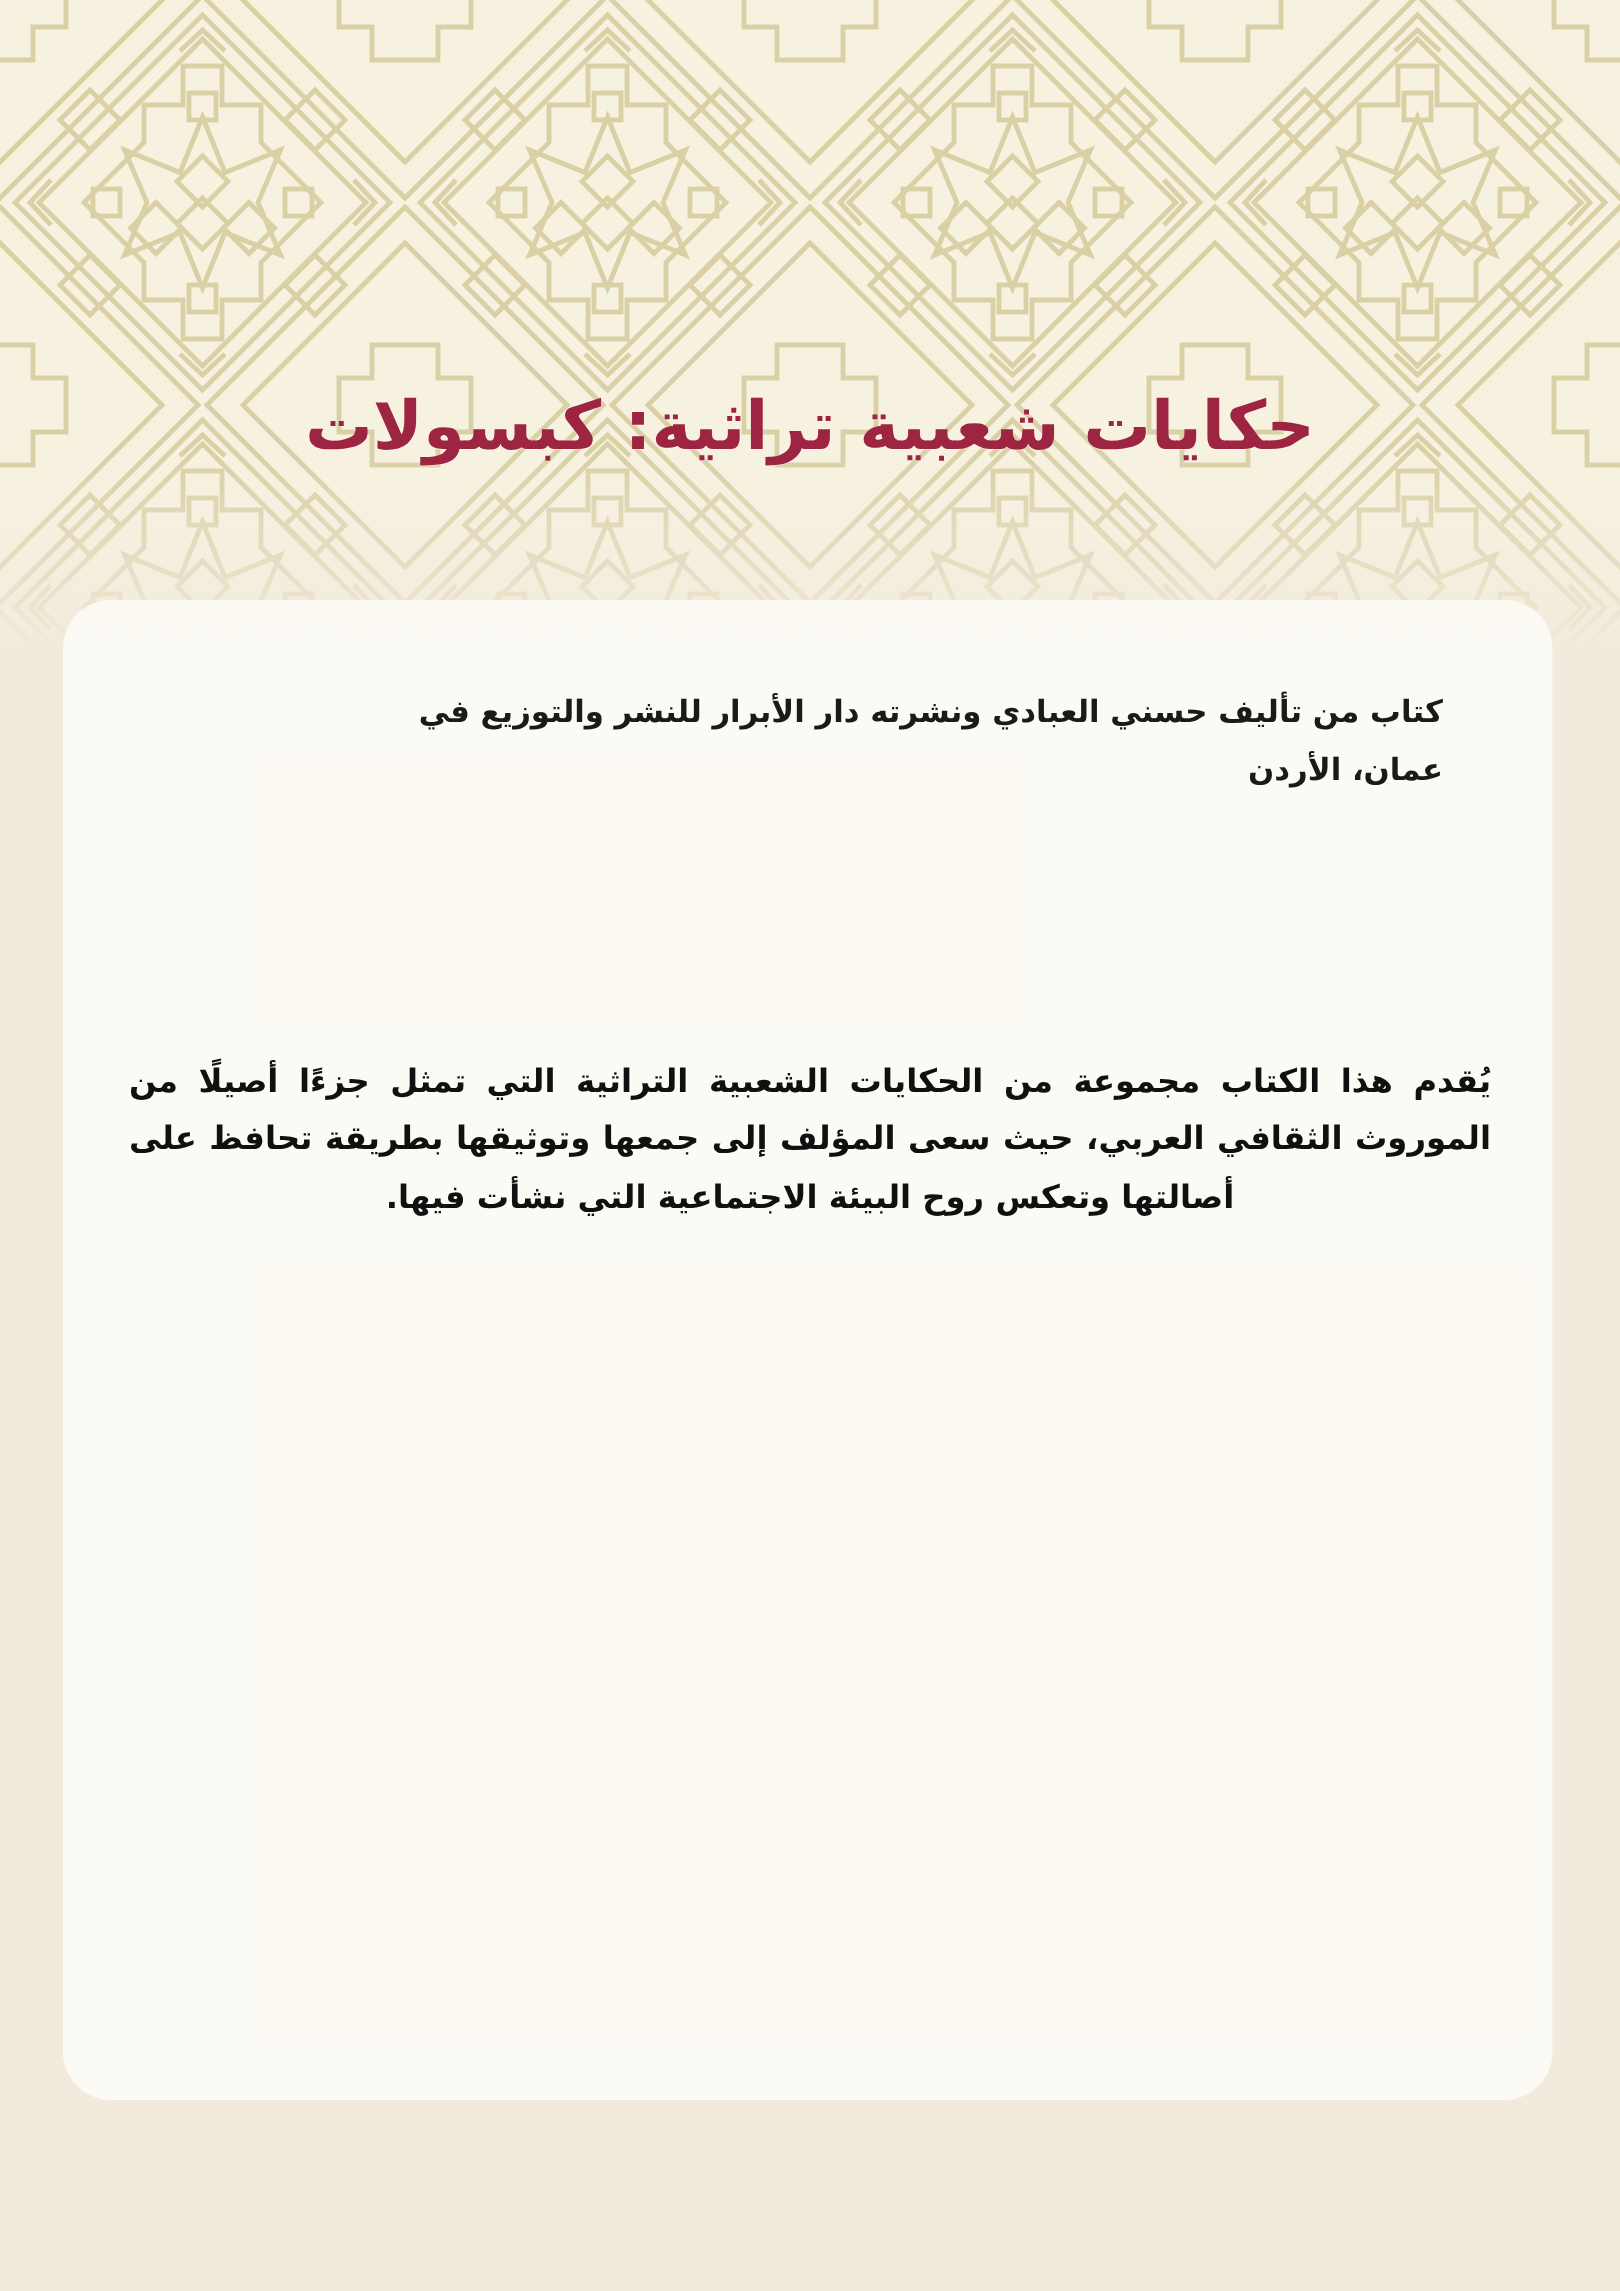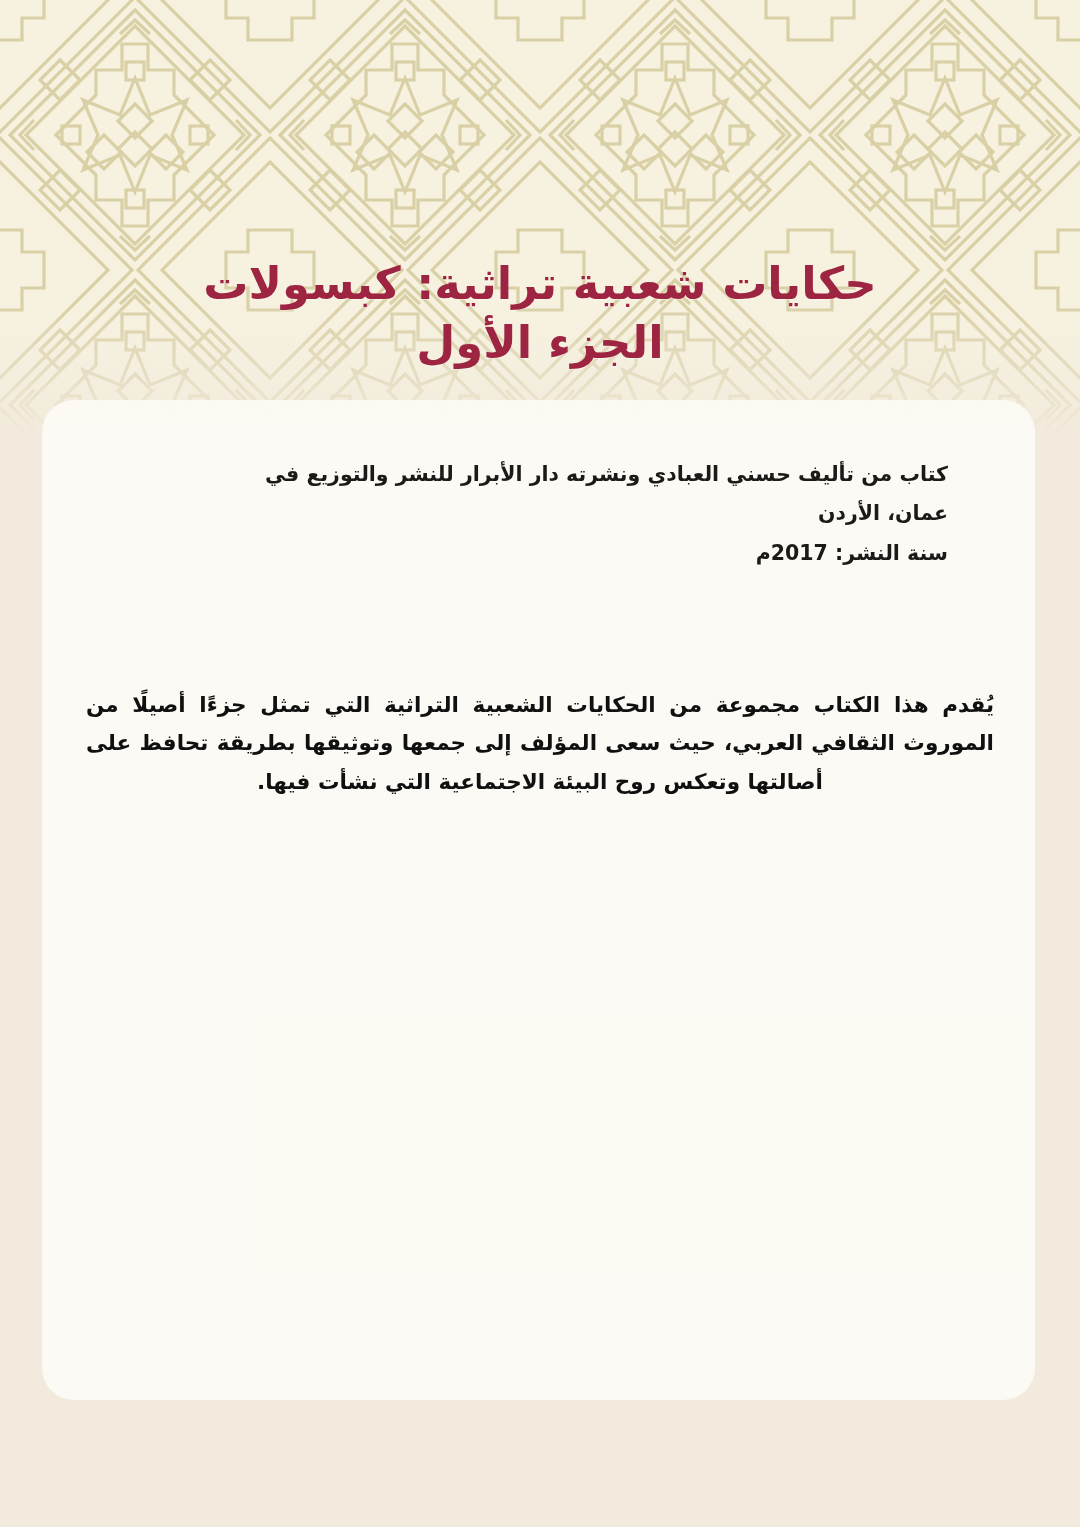--- a/index.html
+++ b/index.html
@@ -68,21 +68,21 @@
     background: rgba(253,251,245,0.93);
     border-radius: 32px;
     box-shadow: 0 0 0 0 rgba(0,0,0,0);
     z-index: 4;
   }
 
   
   #meta-block {
     position: absolute;
     top: 455px;
-    right: 132px;
+    right: 118px;
     width: 700px;
     text-align: right;
     z-index: 6;
   }
   .meta-line {
     font-size: 20.5px;
     font-weight: bold;
     line-height: 1.92;
     color: #1c1a18;
   }
@@ -101,21 +101,21 @@
   .para-group:last-child {
     margin-bottom: 0;
   }
   .para {
     font-size: 21.5px;
     font-weight: bold;
     line-height: 1.78;
     color: #111010;
     text-align: justify;
     text-align-last: center;
-    margin: 0 0 2px 0;
+    margin: 17px 0 2px 0;
   }
   .para.tight {
     margin-bottom: 0;
   }
 </style>
 </head>
 <body>
 
 <div id="pattern-band">
   <svg viewBox="0 0 1080 430" xmlns="http://www.w3.org/2000/svg">
@@ -169,28 +169,26 @@
         </g>
       </pattern>
     </defs>
     <rect x="0" y="0" width="1080" height="430" fill="url(#geo)"></rect>
   </svg>
   <div id="pattern-fade"></div>
 </div>
 
 <div id="title-block">
   <div class="title-line">حكايات شعبية تراثية: كبسولات</div>
-  <div class="title-line">الجزء الأول</div>
 </div>
 
 <div id="content-card"></div>
 
 <div id="meta-block">
   <div class="meta-line">كتاب من تأليف حسني العبادي ونشرته دار الأبرار للنشر والتوزيع في عمان، الأردن</div>
-  <div class="meta-line">سنة النشر: 2017م</div>
 </div>
 
 <div id="body-block">
 
   <div class="para-group">
     <p class="para">يُقدم هذا الكتاب مجموعة من الحكايات الشعبية التراثية التي تمثل جزءًا أصيلًا من الموروث الثقافي العربي، حيث سعى المؤلف إلى جمعها وتوثيقها بطريقة تحافظ على أصالتها وتعكس روح البيئة الاجتماعية التي نشأت فيها.</p>
   </div>
 
   <div class="para-group">
   </div>

